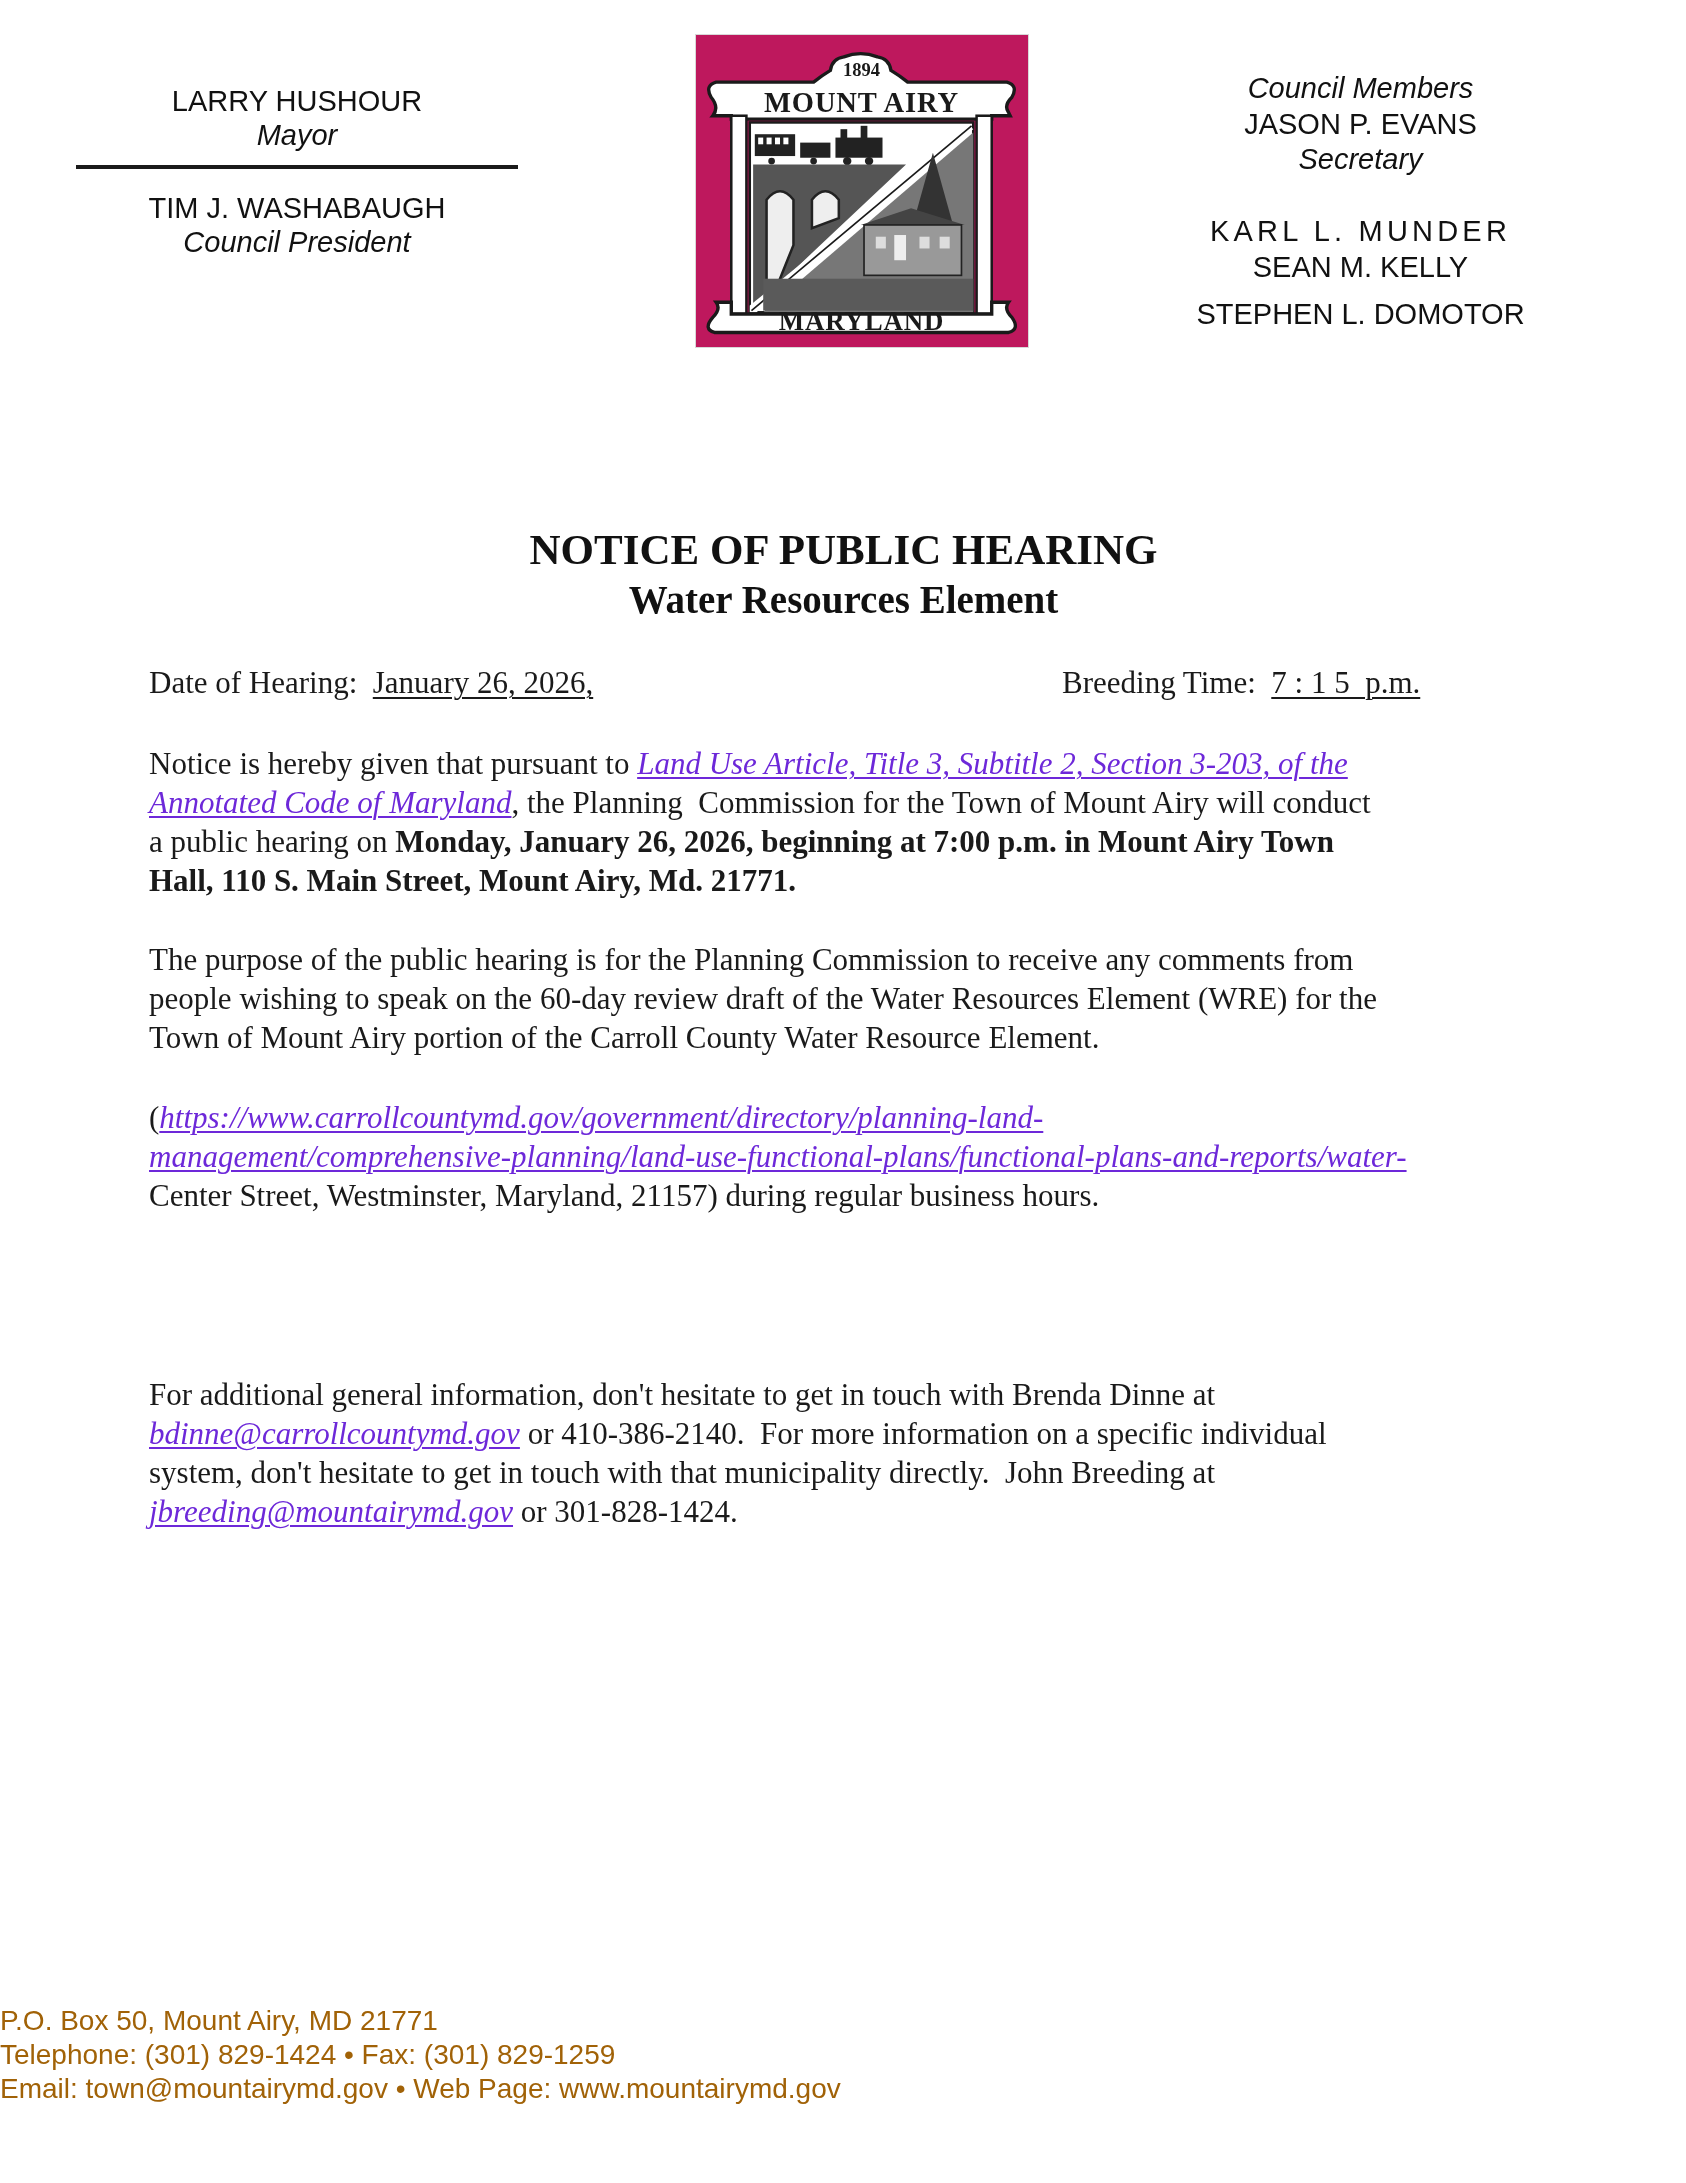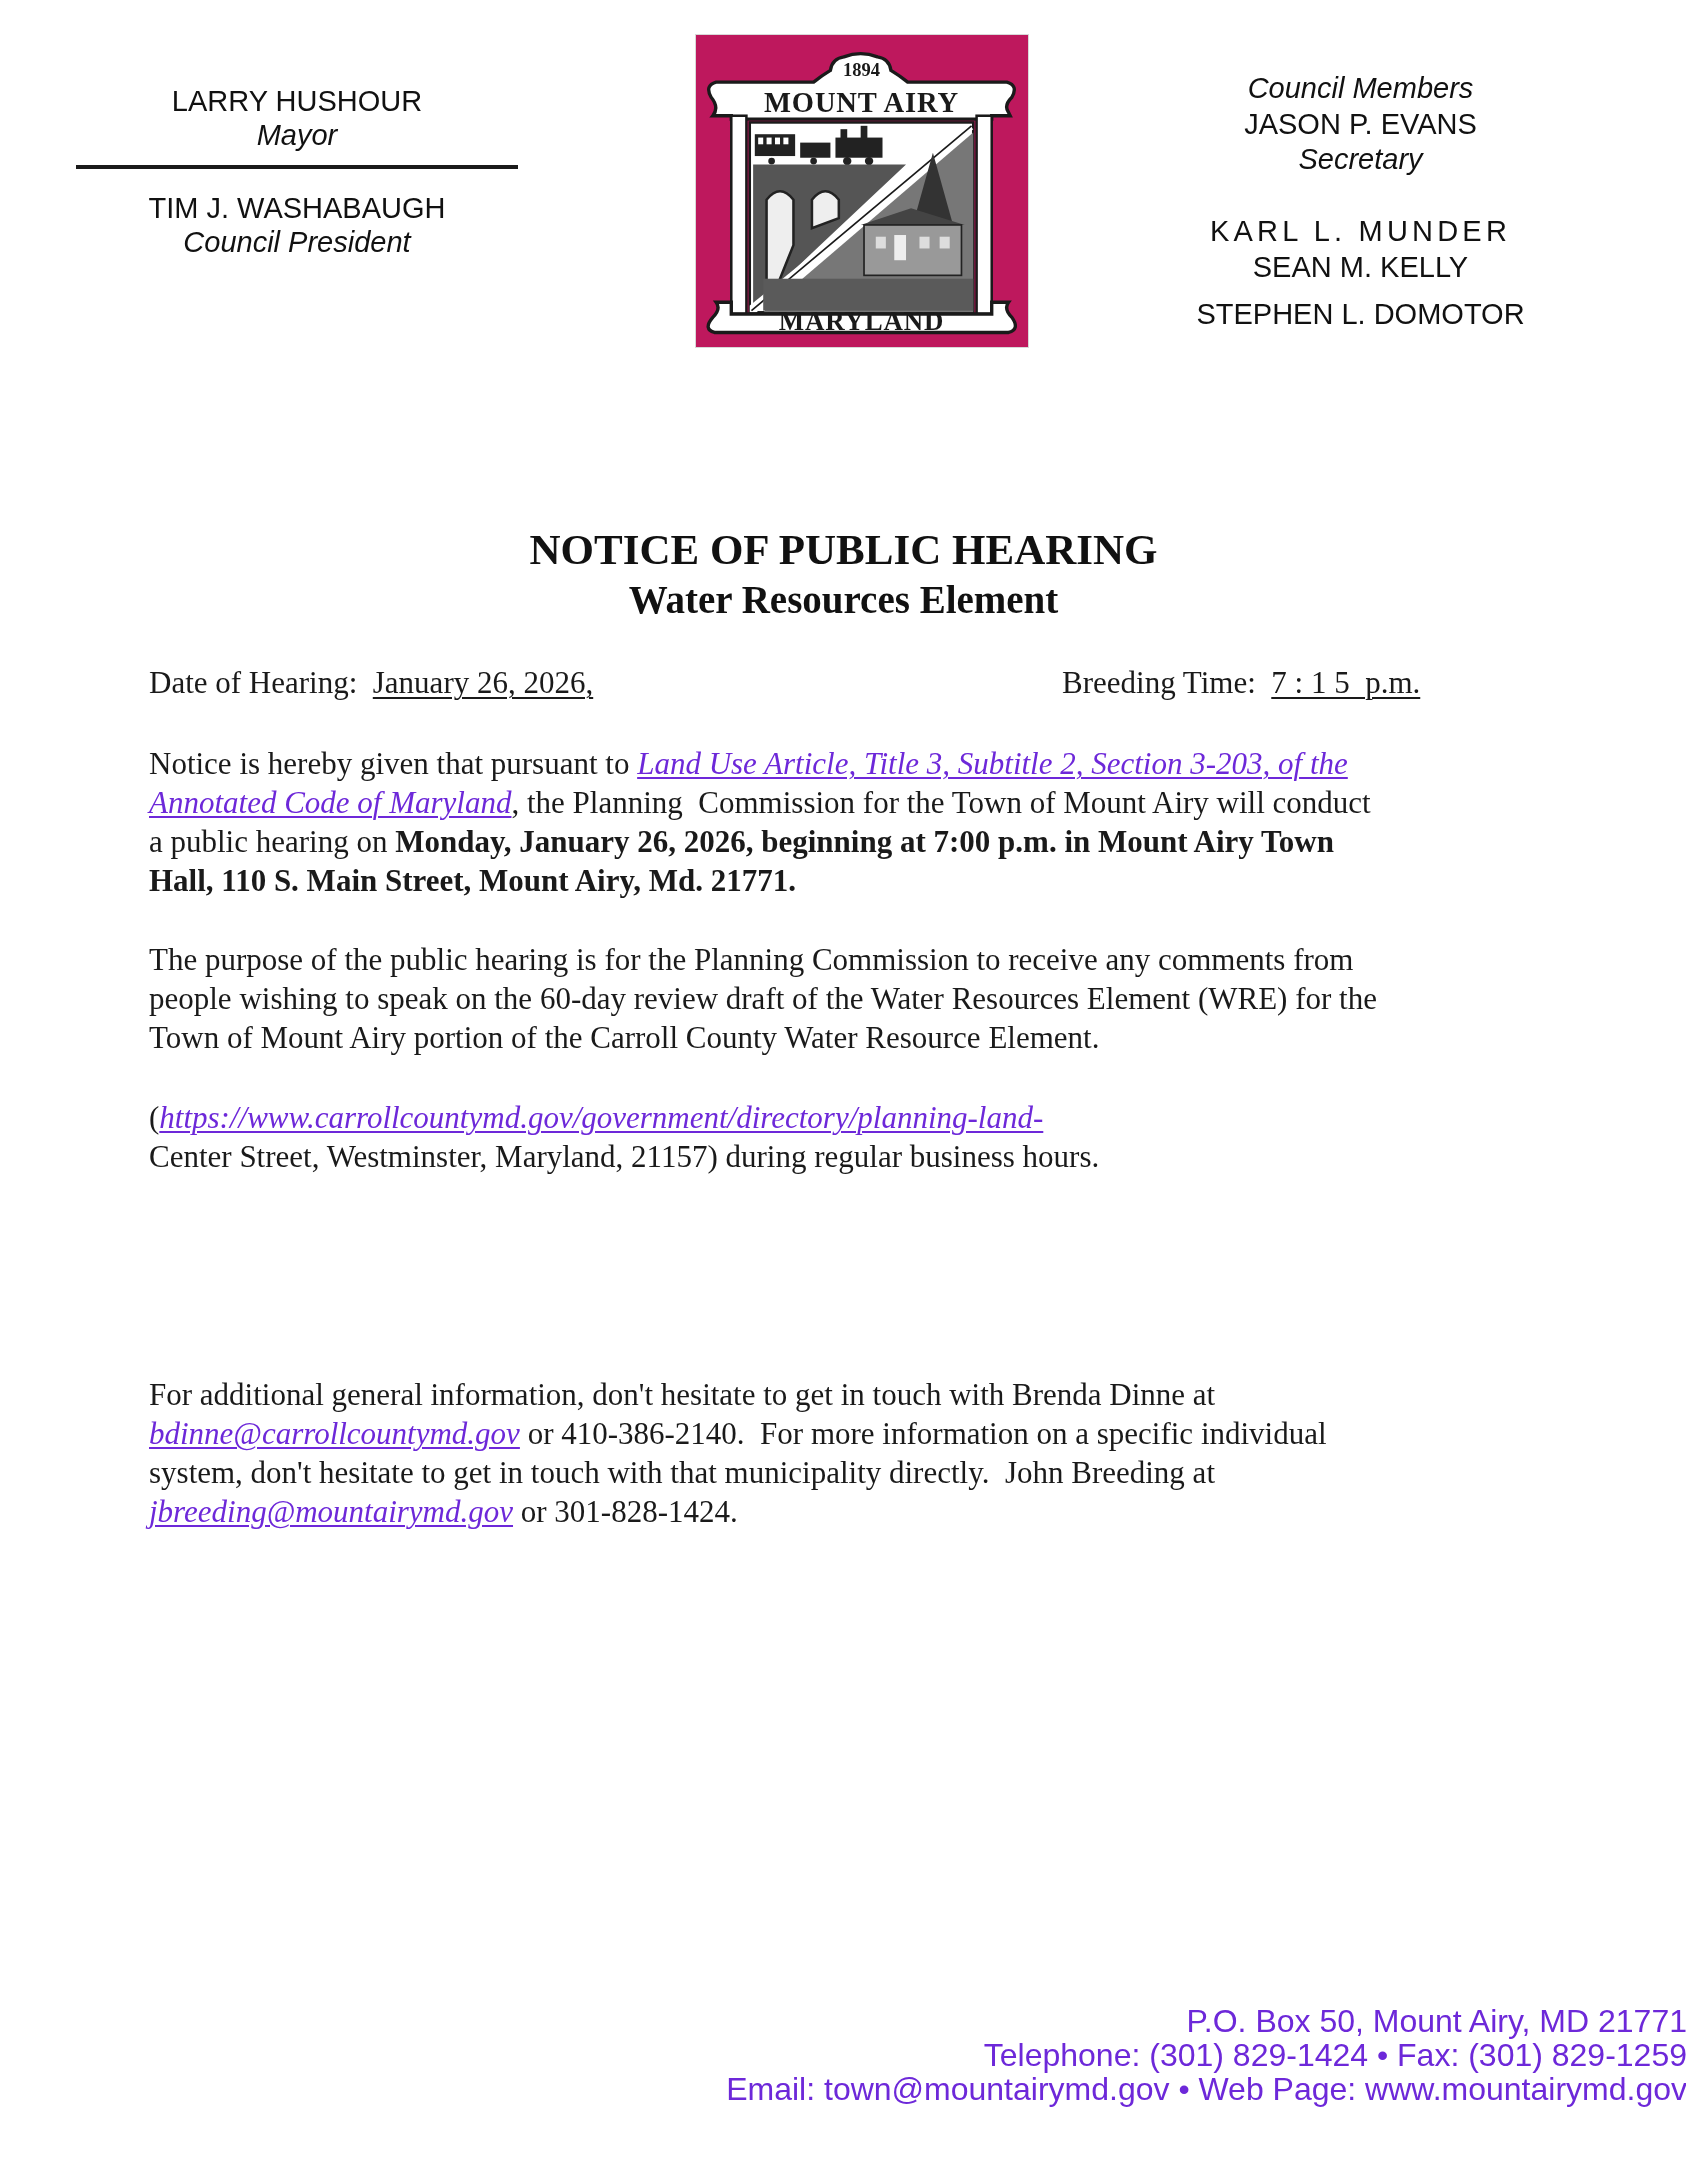--- a/index.html
+++ b/index.html
@@ -29,21 +29,21 @@
 
   
   .body-text { font-family: "Liberation Serif", serif; font-size: 31px; line-height: 39px; color: #1a1a1a; }
   .para { left: 149px; width: 1394px; }
   .line { display: block; white-space: nowrap; }
   a.lnk { color: #6d28d9; text-decoration: underline; text-decoration-thickness: 1.7px; text-underline-offset: 3.4px; font-style: italic; }
   .u { text-decoration: underline; text-decoration-thickness: 1.7px; text-underline-offset: 4.2px; }
   b { font-weight: bold; }
 
   
-  .footer { left: 0; width: 1687px; text-align: right; font-family: "Liberation Sans", sans-serif; font-size: 32px; line-height: 34px; color: #6d28d9; }
+  .footer { left: 0; width: 1687px; text-align: left; font-family: "Liberation Sans", sans-serif; font-size: 28px; line-height: 34px; color: #a16207; }
 </style>
 </head>
 <body>
 
 <div class="abs left-hdr sans" style="top:84px;text-align:center;">
   <div class="hdr-name">LARRY HUSHOUR</div>
   <div class="hdr-role">Mayor</div>
 </div>
 <div class="abs hdr-rule"></div>
 <div class="abs left-hdr sans" style="top:191px;">
@@ -128,20 +128,21 @@
 </div>
 
 <div class="abs para body-text" style="top:940px;">
   <span class="line">The purpose of the public hearing is for the Planning Commission to receive any comments from</span>
   <span class="line">people wishing to speak on the 60-day review draft of the Water Resources Element (WRE) for the</span>
   <span class="line">Town of Mount Airy portion of the Carroll County Water Resource Element.</span>
 </div>
 
 <div class="abs para body-text" style="top:1098px;">
   <span class="line"><span>(</span><a class="lnk">https://www.carrollcountymd.gov/government/directory/planning-land-</a></span>
+  <span class="line"><a class="lnk">management/comprehensive-planning/land-use-functional-plans/functional-plans-and-reports/water-</a></span>
   <span class="line">Center Street, Westminster, Maryland, 21157) during regular business hours.</span>
 </div>
 
 <div class="abs para body-text" style="top:1375px;">
   <span class="line">For additional general information, don't hesitate to get in touch with Brenda Dinne at</span>
   <span class="line"><a class="lnk">bdinne@carrollcountymd.gov</a><span style="white-space:pre;"> or 410-386-2140.  For more information on a specific individual</span></span>
   <span class="line" style="white-space:pre;">system, don't hesitate to get in touch with that municipality directly.  John Breeding at</span>
   <span class="line"><a class="lnk">jbreeding@mountairymd.gov</a><span style="white-space:pre;"> or 301-828-1424.</span></span>
 </div>
 

